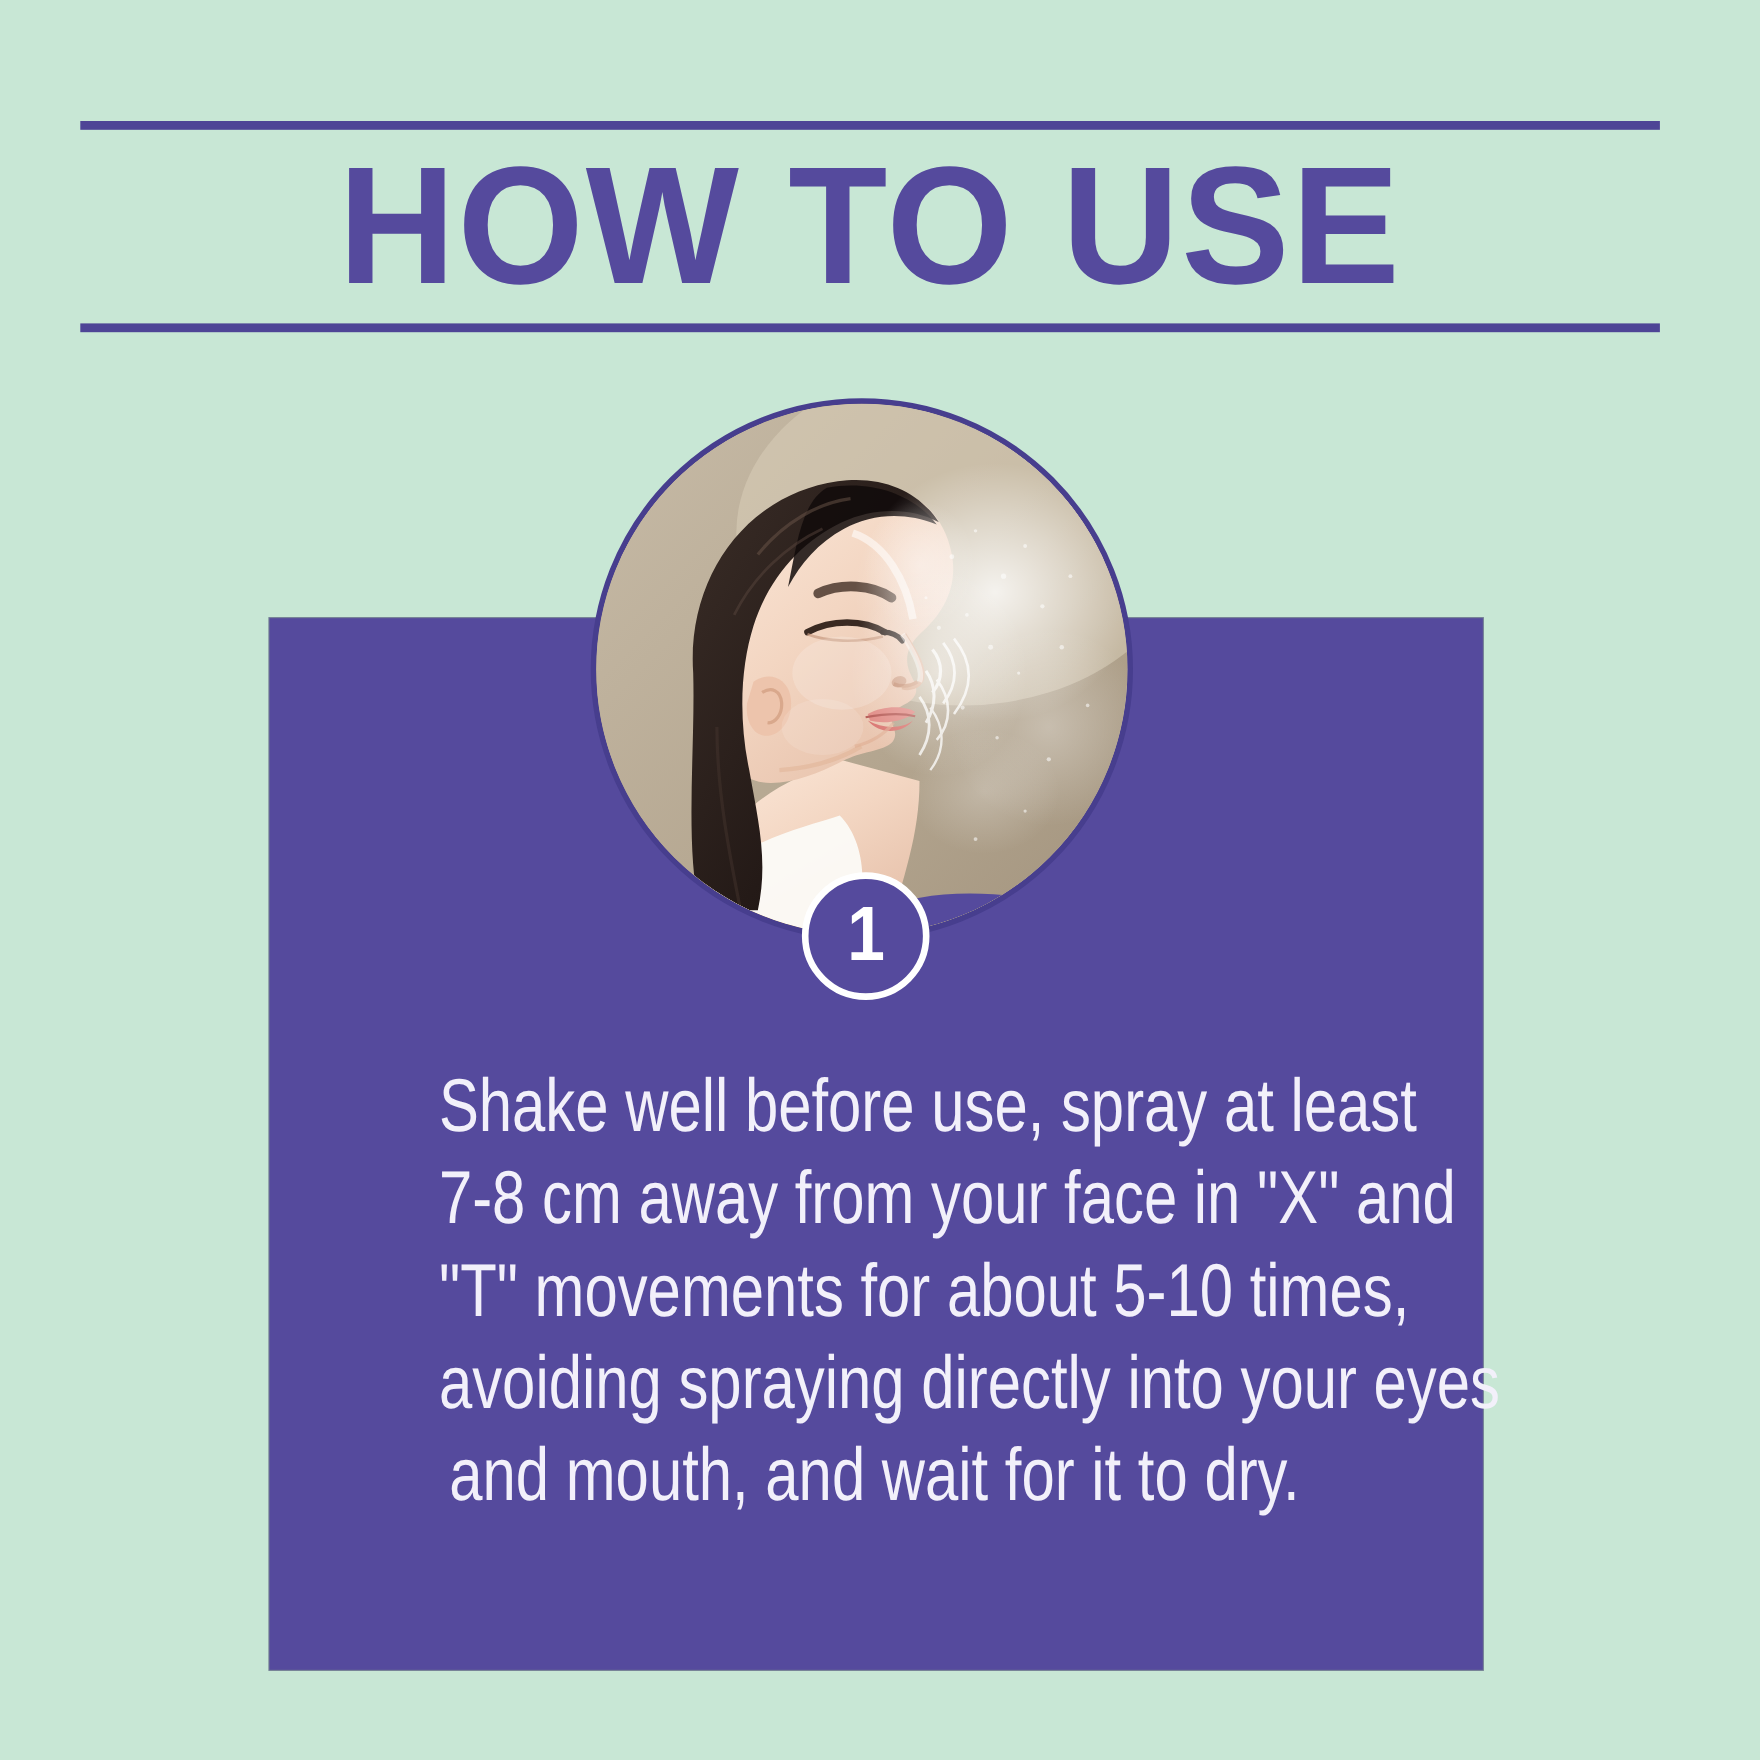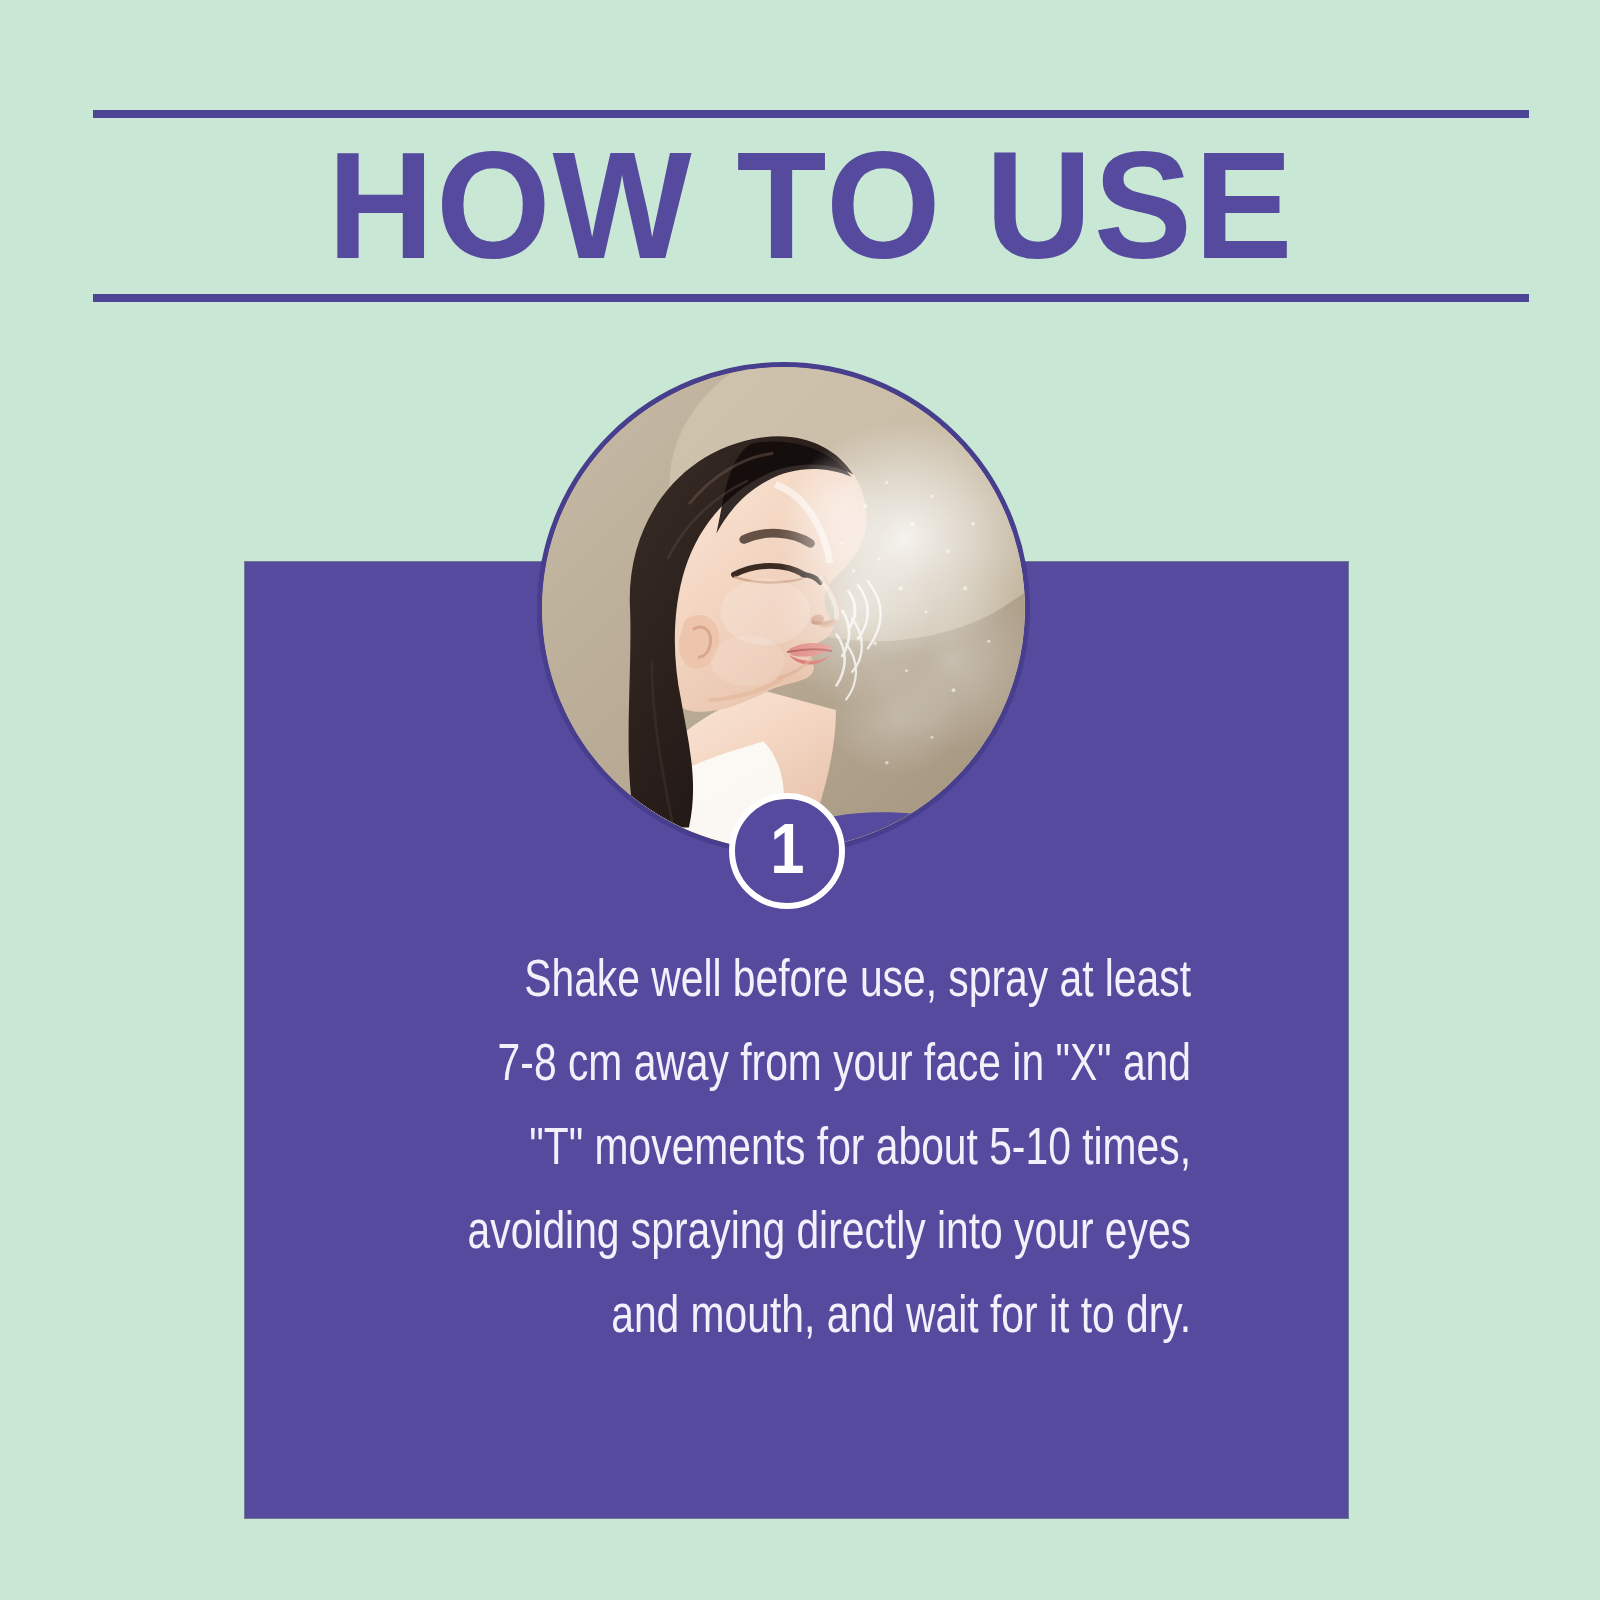--- a/index.html
+++ b/index.html
@@ -17,21 +17,21 @@
     position: relative;
     width: 1600px;
     height: 1600px;
     background: #c8e7d5;
     overflow: hidden;
   }
 
   
   .header-block {
     position: absolute;
-    left: 93px;
+    left: 73px;
     top: 110px;
     width: 1436px;
   }
   .rule {
     width: 100%;
     height: 8px;
     background: #4e4596;
   }
   .rule-top { margin-bottom: 0; }
   .rule-bottom { margin-top: 0; }
@@ -109,26 +109,26 @@
     font-weight: bold;
     font-size: 70px;
     line-height: 70px;
     transform: scaleX(0.88) translateY(-2px);
   }
 
   
   .body-copy {
     position: absolute;
     left: 300px;
-    top: 937px;
+    top: 963px;
     width: 990px;
-    text-align: right;
+    text-align: center;
     color: #f2f0fa;
     font-family: "Liberation Sans", sans-serif;
-    font-size: 51px;
+    font-size: 68px;
     line-height: 84px;
     font-weight: 400;
   }
   .body-copy .line {
     display: block;
     white-space: nowrap;
     transform: scaleX(0.80);
     transform-origin: center center;
   }
 </style>

